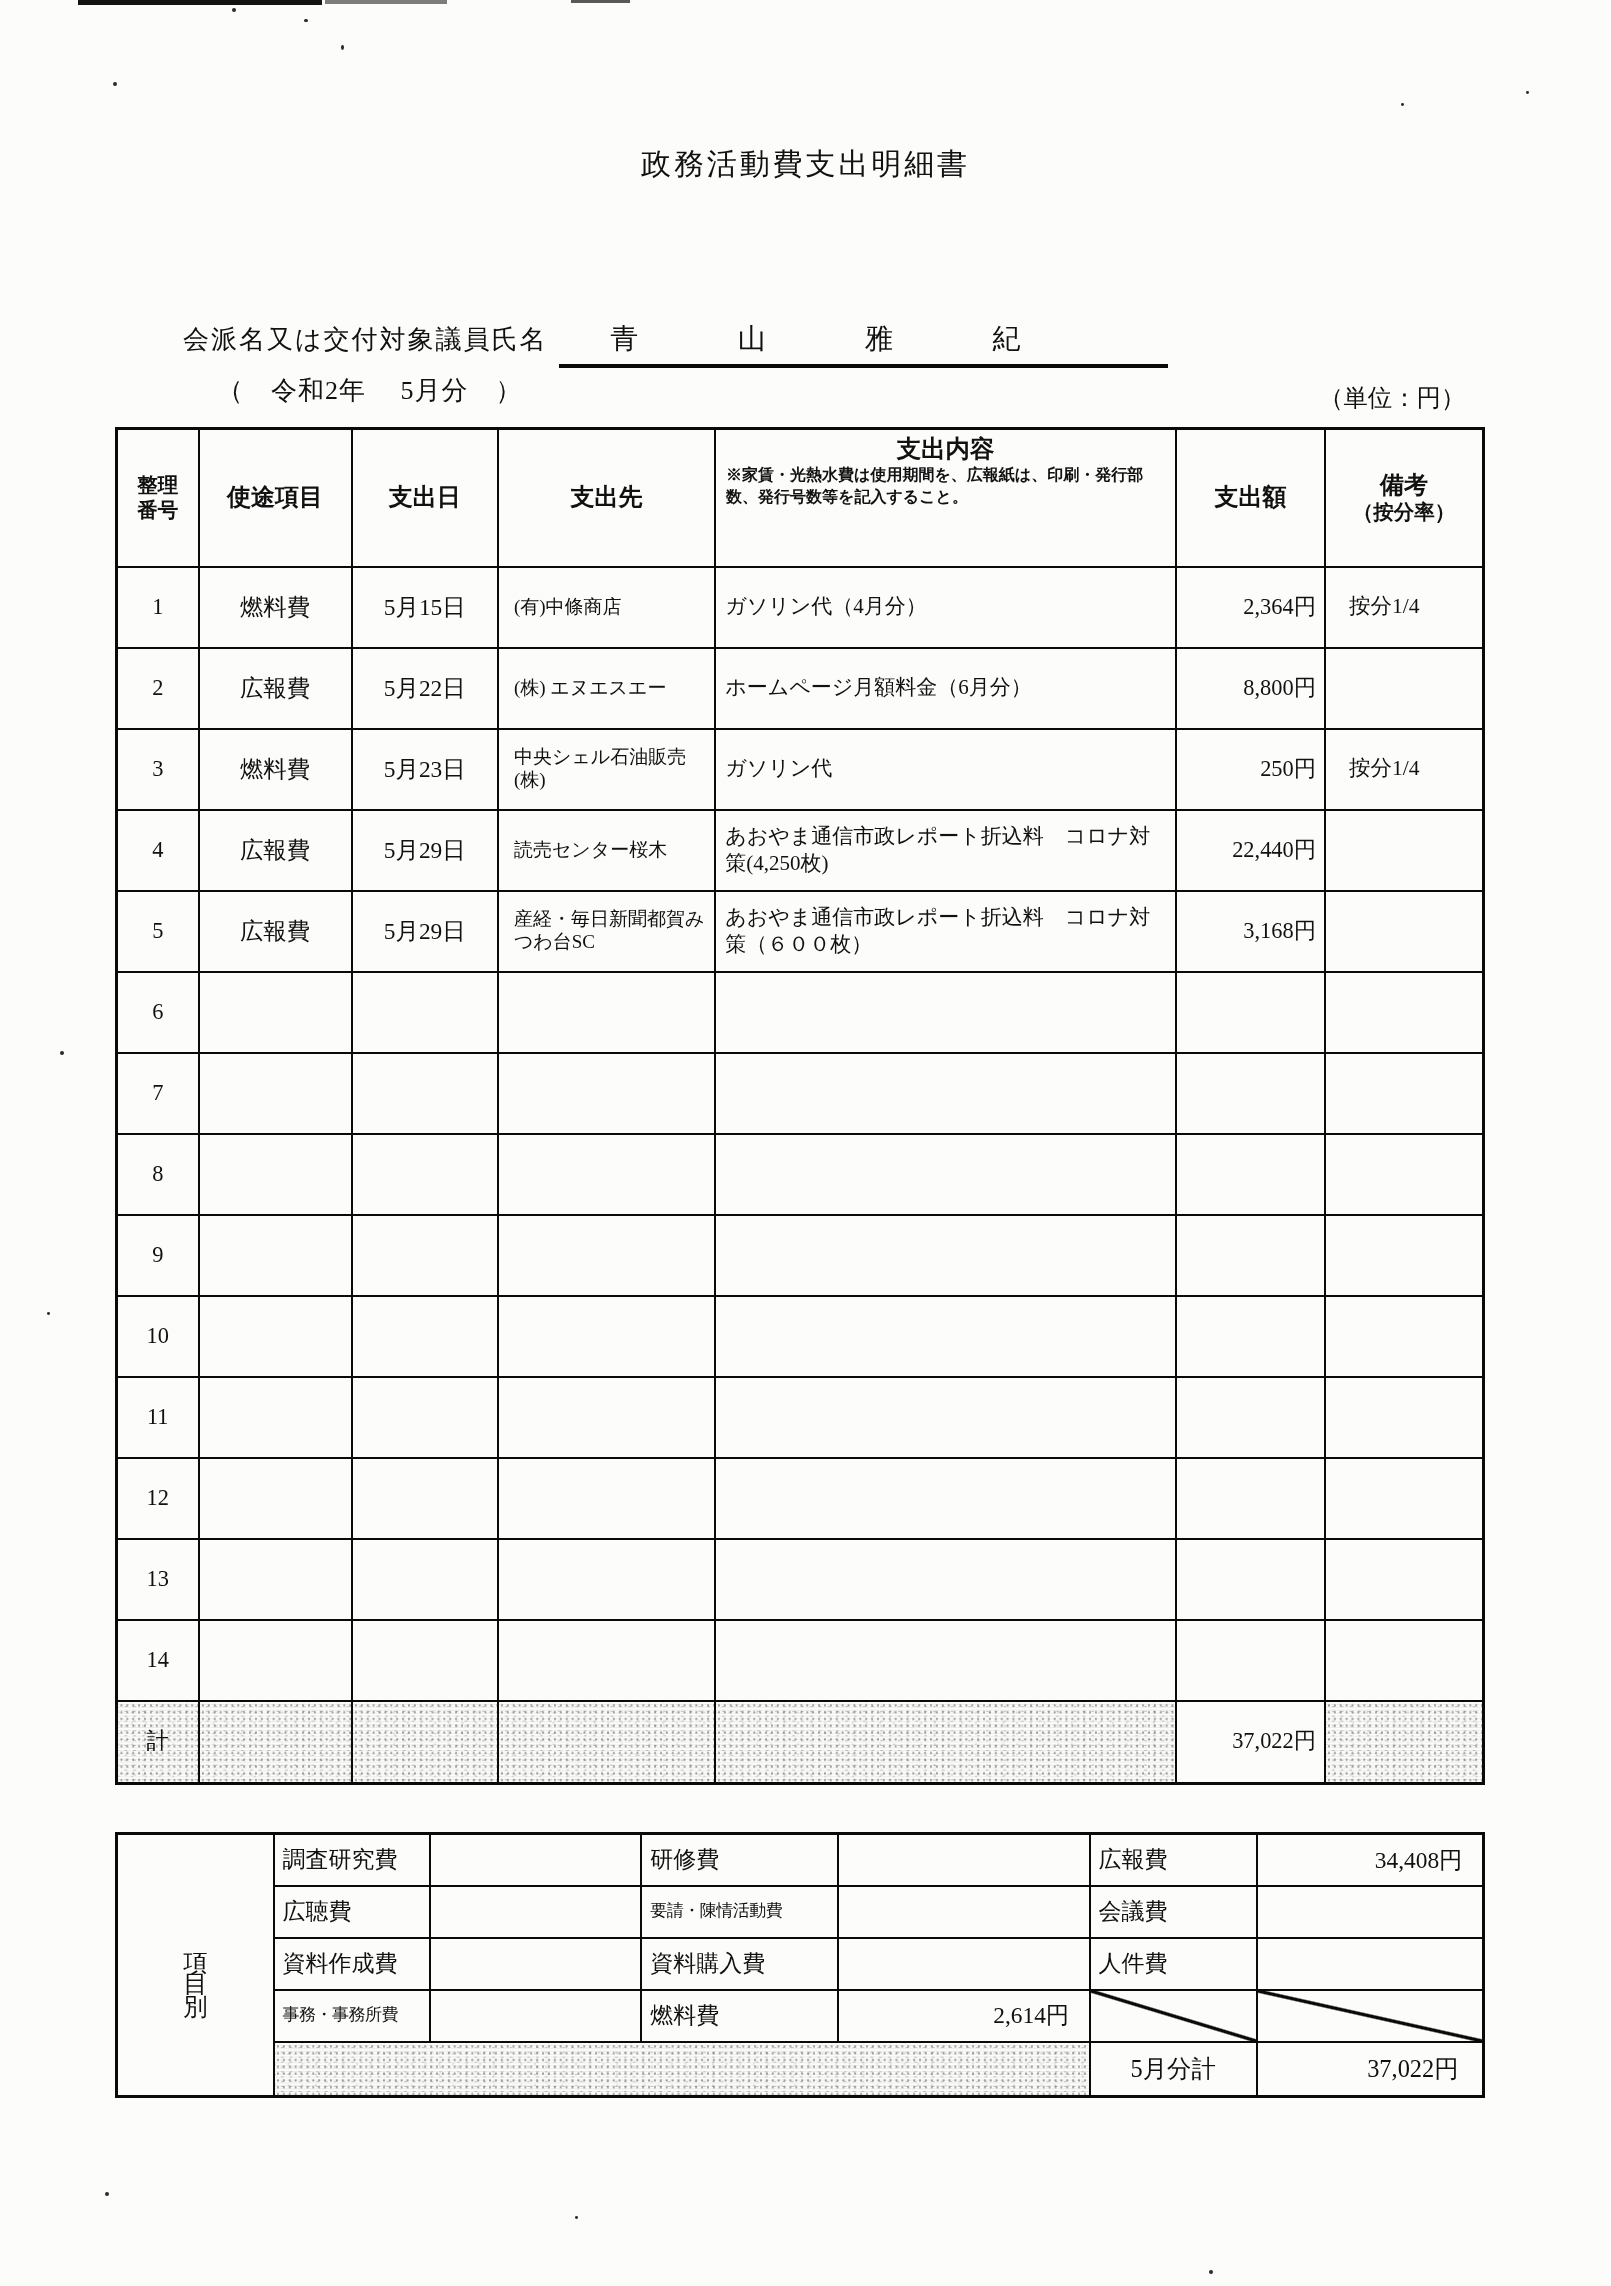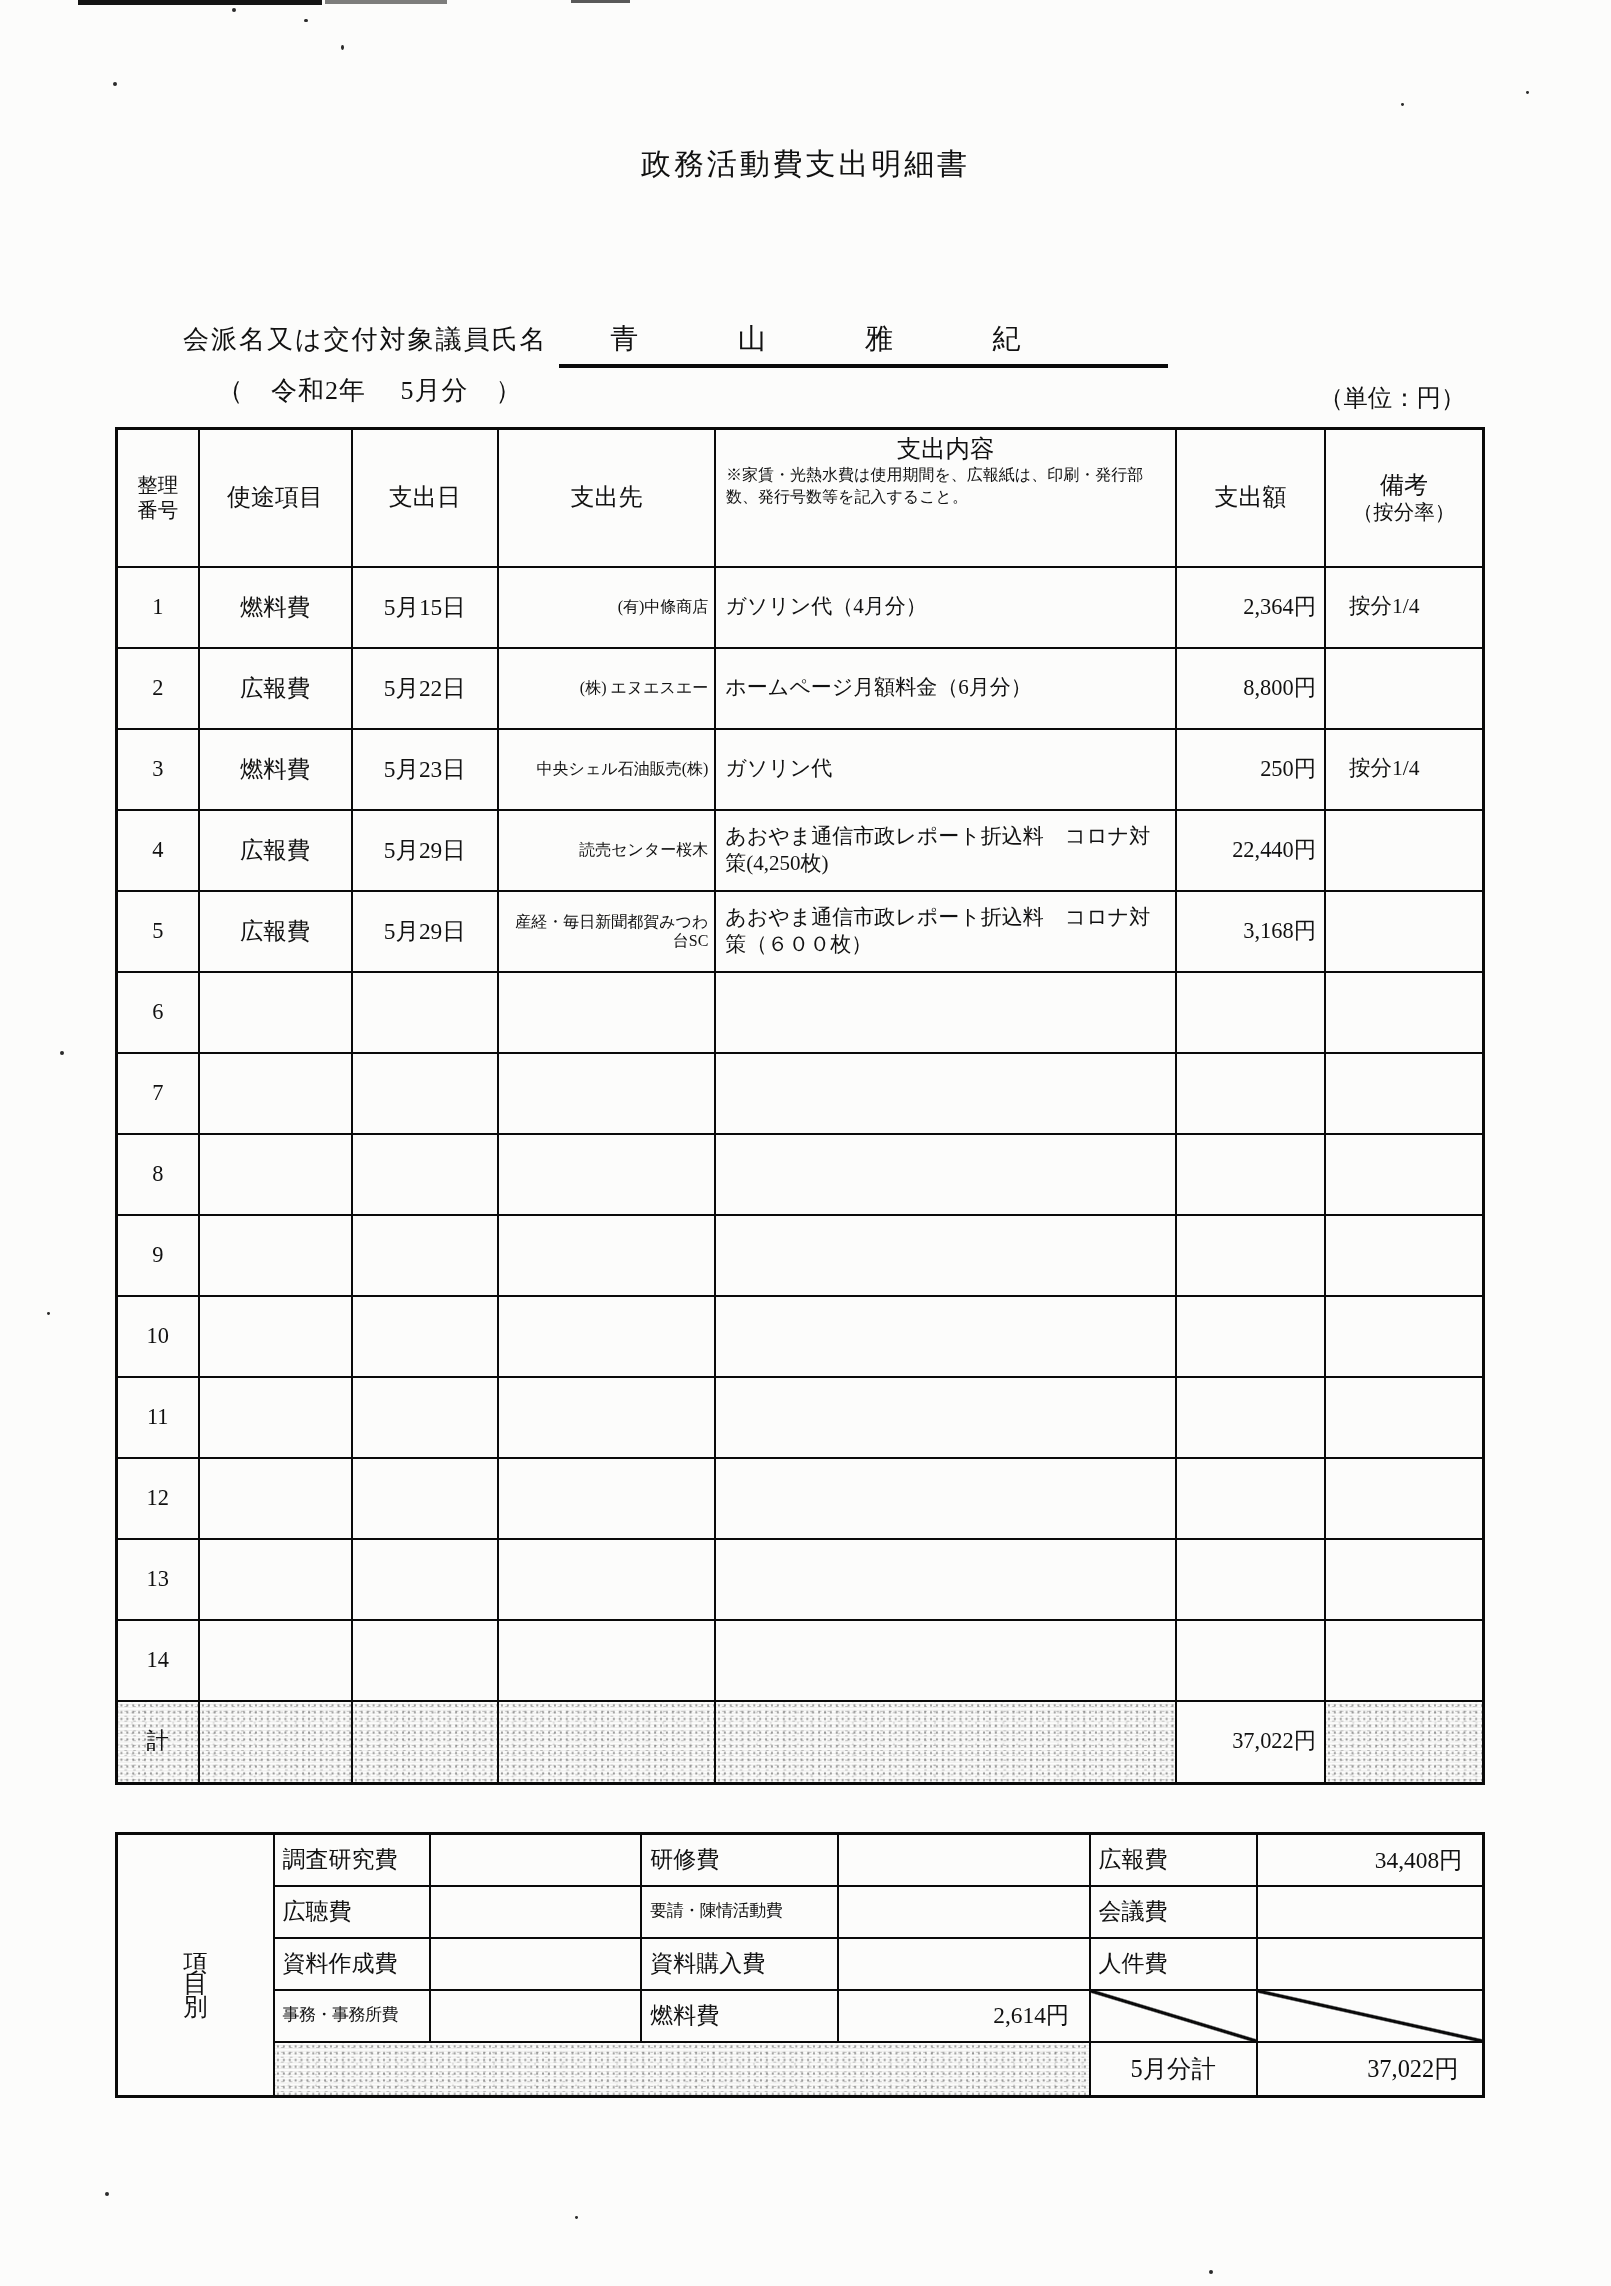--- a/index.html
+++ b/index.html
@@ -32,28 +32,28 @@
   
   table{border-collapse:collapse;table-layout:fixed;}
   td{border:2px solid #0a0a0a;vertical-align:middle;overflow:hidden;
      font-size:23.4px;line-height:1.2;padding:2px 5.9px;}
 
   .main-table{
     position:absolute;left:115px;top:427px;width:1370px;
     border:3.9px solid #0a0a0a;
   }
   .main-table tr.head-row{height:138px;}
-  .main-table tr.head-row td{border-bottom:2.9px solid #0a0a0a;}
+  .main-table tr.head-row td{border-bottom:2.9px solid #0a0a0a;font-weight:bold;}
   .main-table tr.data-row{height:81px;}
   .main-table tr.total-row{height:83px;}
   .main-table tr.total-row td{border-top:2.9px solid #0a0a0a;}
 
   .c-center{text-align:center;}
   .c-no{text-align:center;font-size:22.4px;}
-  .c-payee{text-align:right;padding-left:7px;font-size:16px;line-height:1.2;}
+  .c-payee{text-align:left;padding-left:15px;font-size:19px;line-height:1.2;}
   .c-content{text-align:left;padding-left:9px;font-size:21px;line-height:1.3;}
   .c-amount{text-align:right;padding-right:7.8px;font-size:22.4px;}
   .c-remarks{text-align:left;padding-left:23px;font-size:21.5px;}
 
   .hdr{text-align:center;font-size:24px;}
   .hdr-small{display:block;font-size:20.5px;}
   .hdr-content-title{display:block;text-align:center;font-size:24.4px;margin-top:2px;}
   .hdr-content-note{display:block;text-align:left;font-size:16px;line-height:1.35;margin-top:1px;padding:0 3.9px;}
 
   

